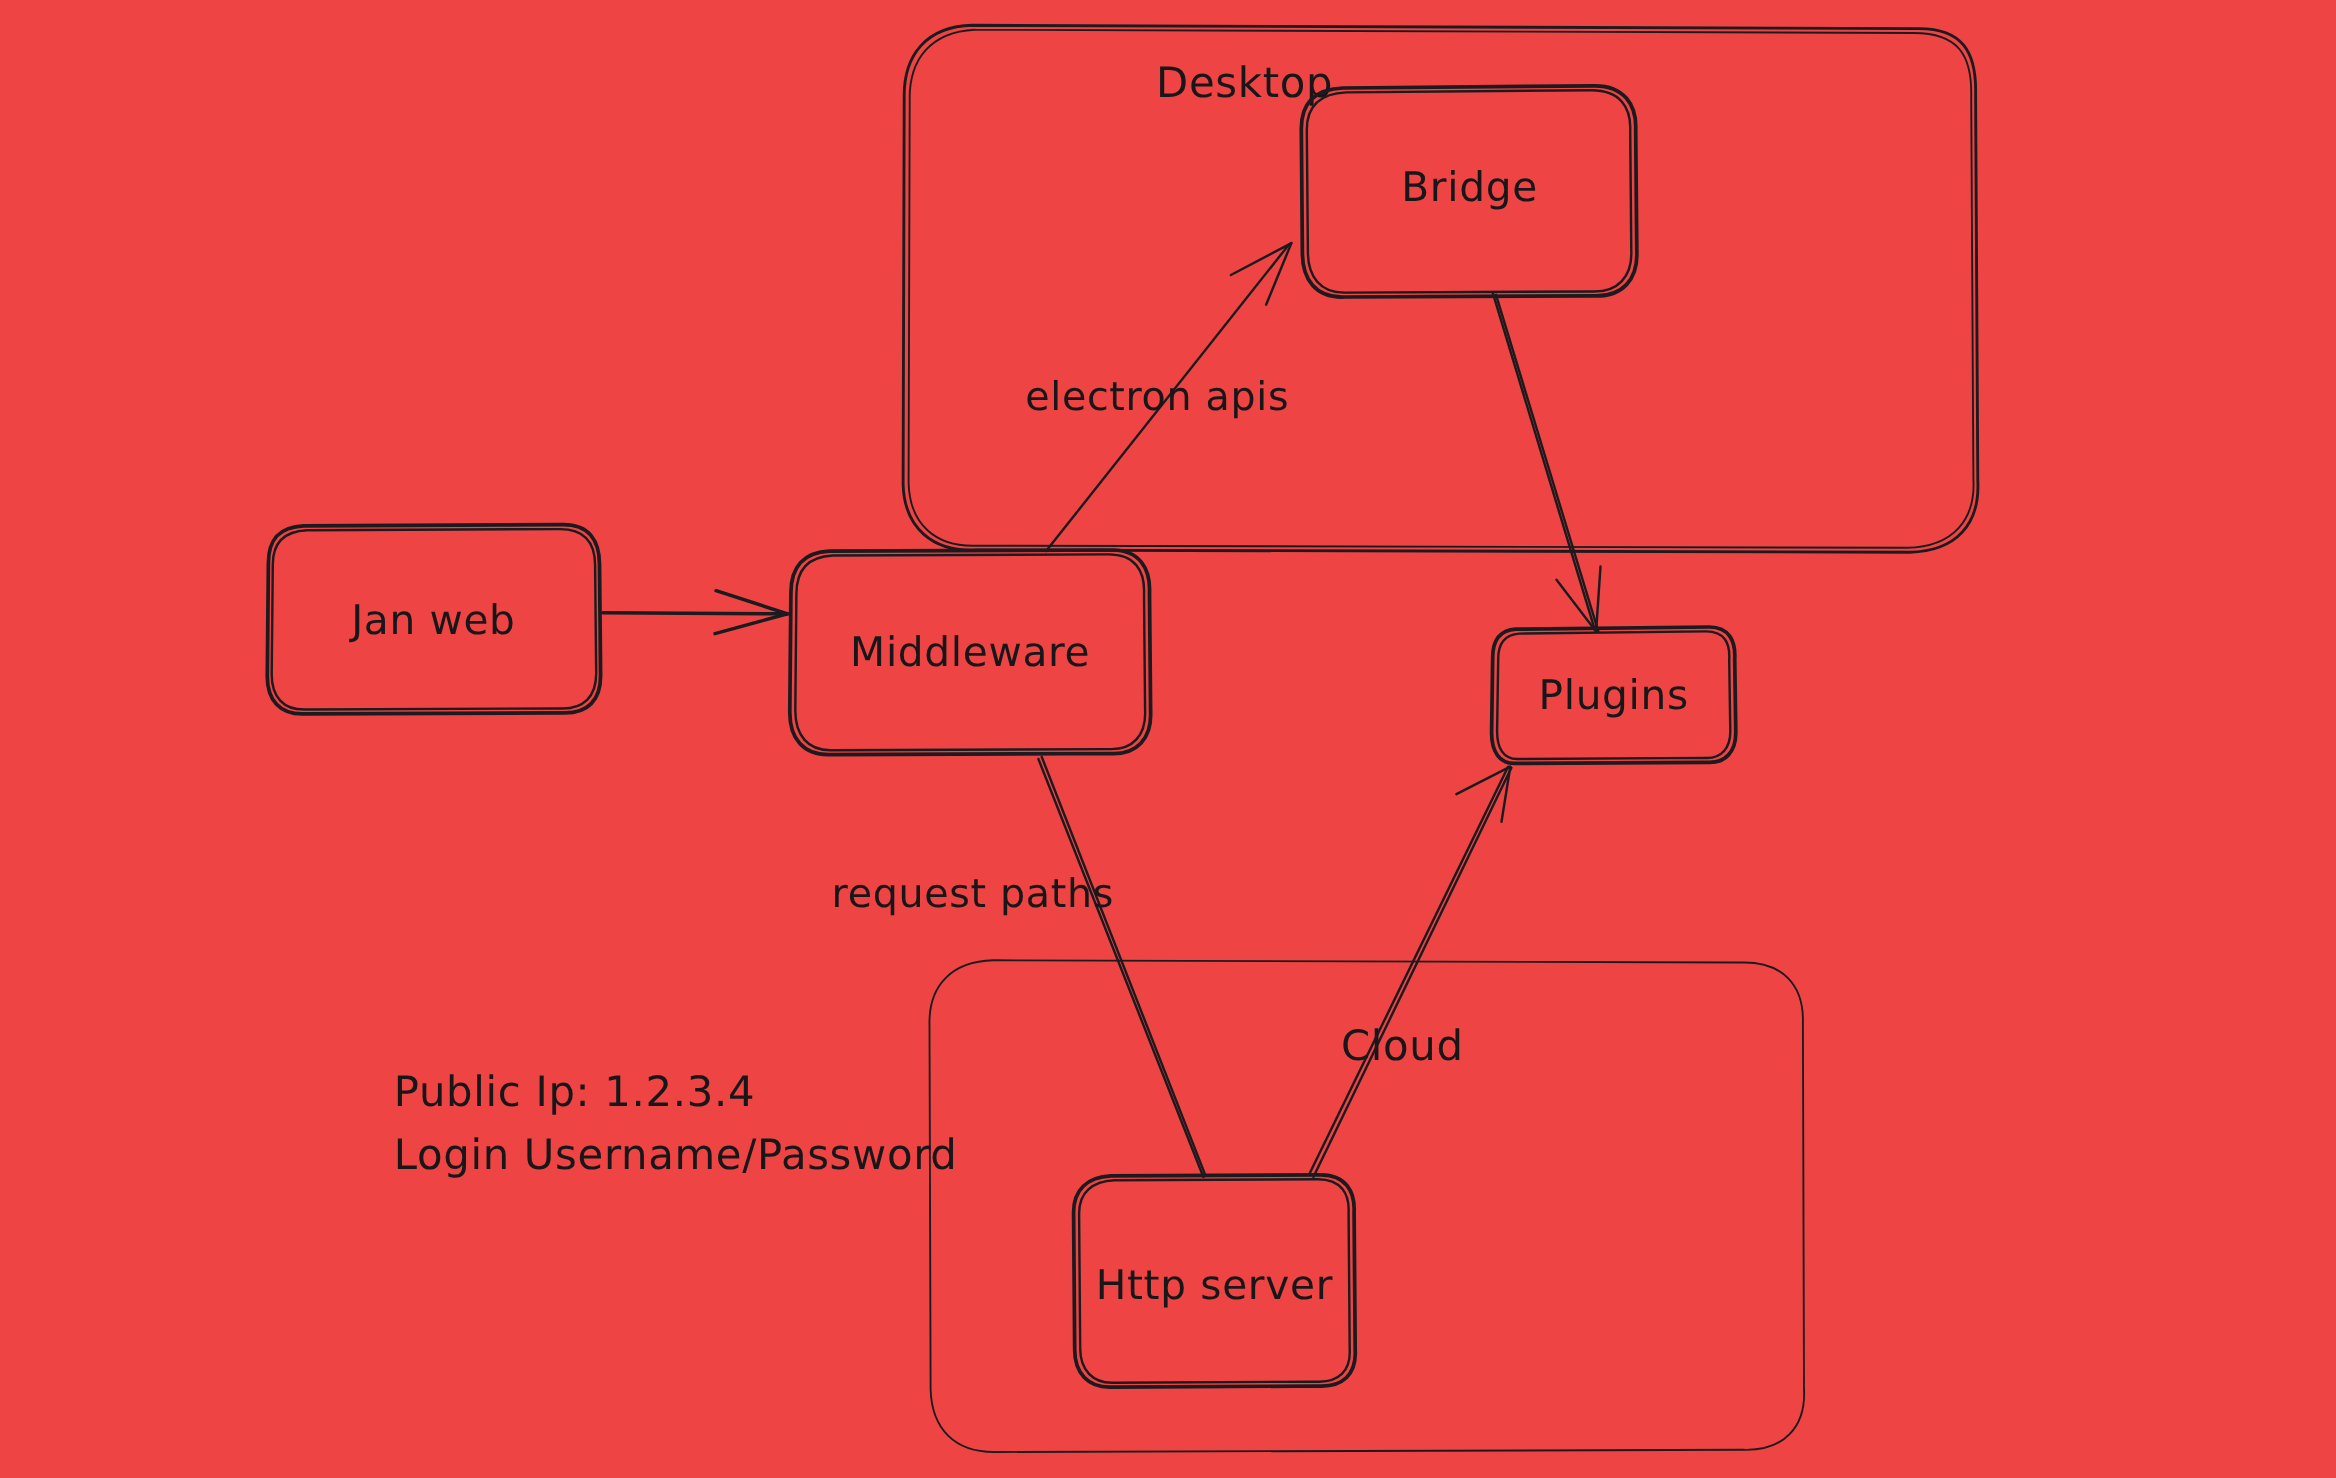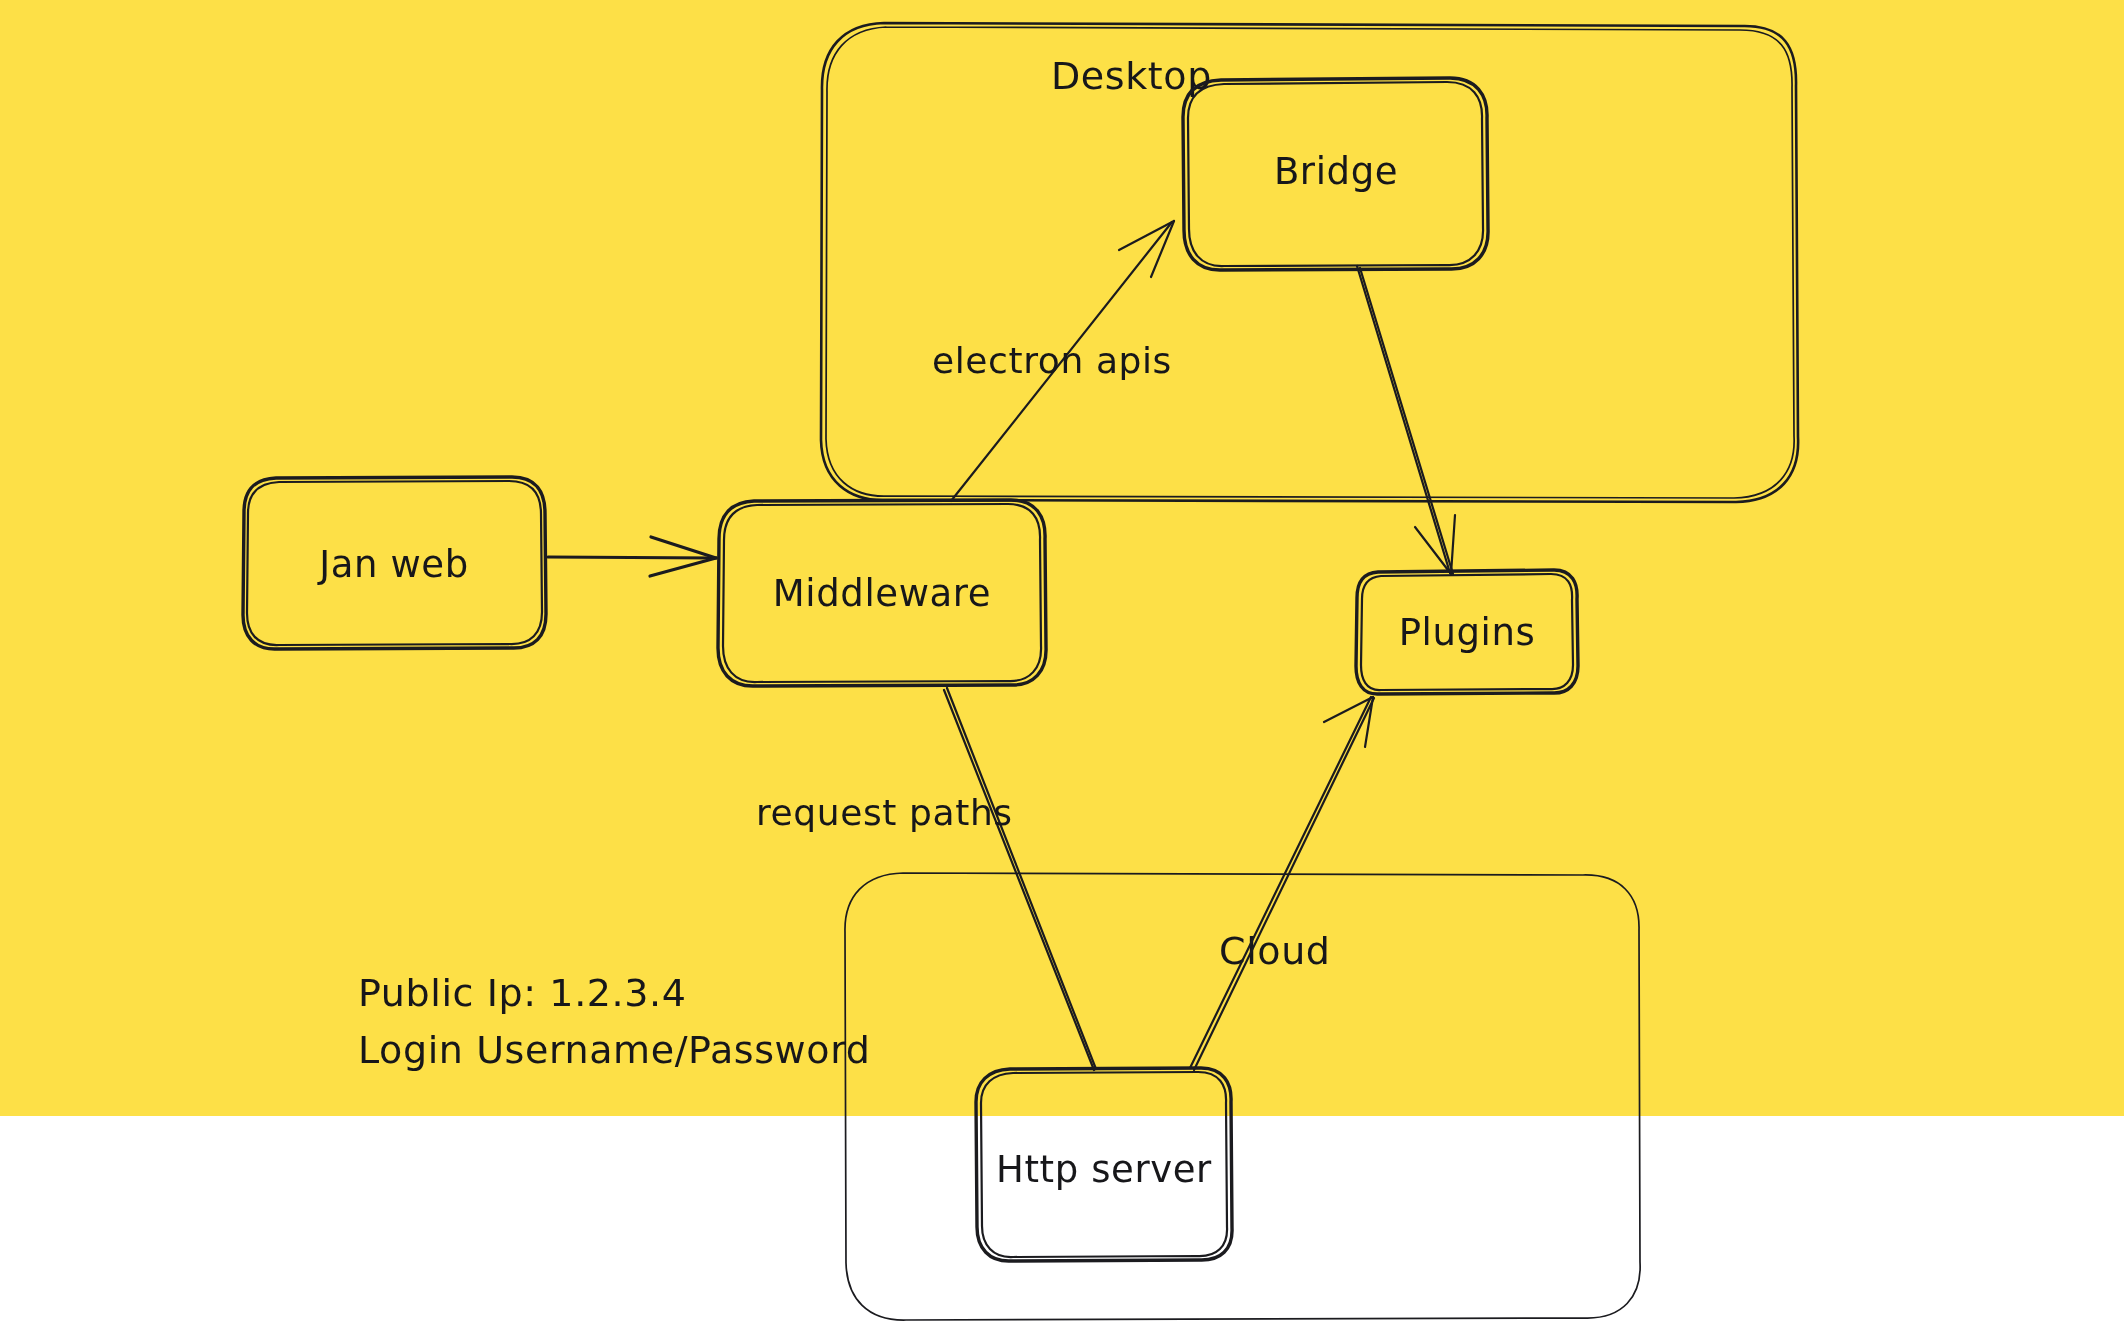--- a/index.html
+++ b/index.html
@@ -9,22 +9,22 @@
   }
   body {
     width: 2124px;
     height: 1344px;
     overflow: hidden;
     font-family: "DejaVu Sans", sans-serif;
   }
   #canvas {
     position: relative;
     width: 2124px;
-    height: 1116px;
-    background: #fde047;
+    height: 1344px;
+    background: #ef4444;
   }
   #diagram-svg {
     position: absolute;
     top: 0;
     left: 0;
     width: 2124px;
     height: 1344px;
   }
   .sk-stroke {
     fill: none;

